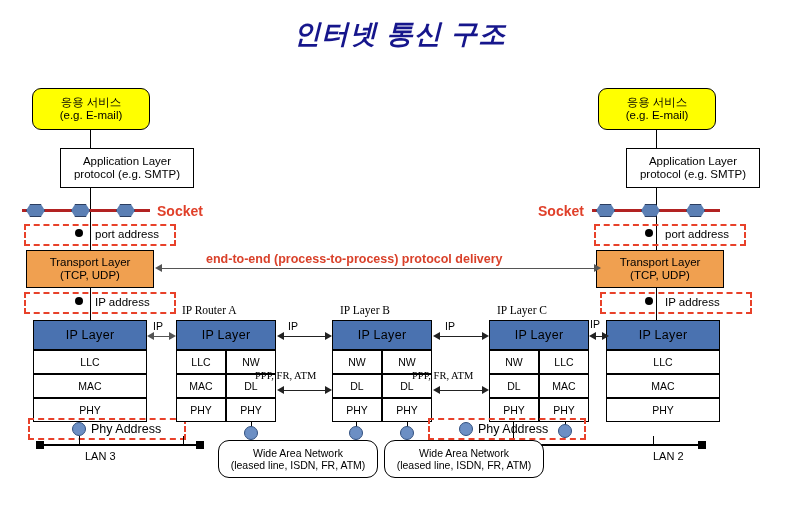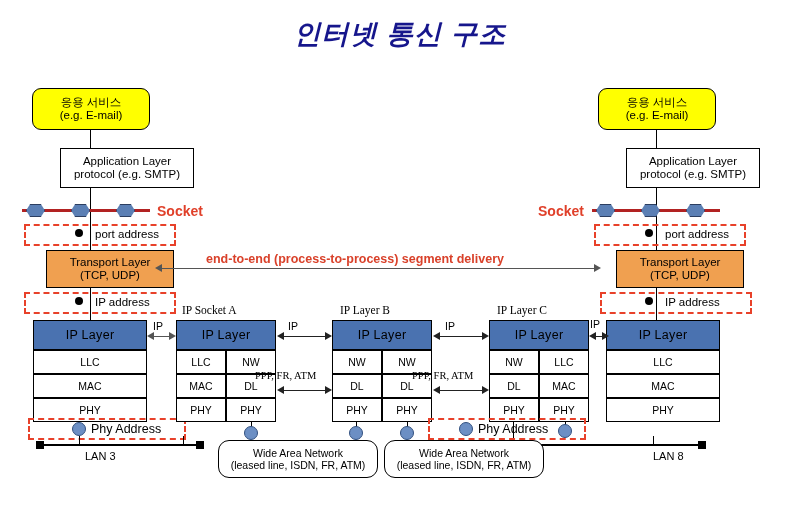--- a/index.html
+++ b/index.html
@@ -41,21 +41,20 @@
     font-size: 11.5px;
   }
   .app-proto {
     background: #ffffff;
     font-size: 11.5px;
     margin-left: 36px;
   }
   .transport {
     background: #f0a050;
     font-size: 11.5px;
-    margin-left: 20px;
   }
   .iplayer {
     background: #4a72b0;
     font-size: 12.5px;
     color: #000;
     letter-spacing: .3px;
   }
   .sub {
     background: #ffffff;
     font-size: 10.5px;
@@ -207,21 +206,21 @@
   <div class="phynode" style="left:72px; top:422px;"></div>
   <div class="dashlabel" style="left:91px; top:422px; font-size:12.5px;">Phy Address</div>
 
   <div class="drop" style="left:79px; top:436px; height:9px;"></div>
   <div class="drop" style="left:183px; top:436px; height:9px;"></div>
   <div class="lanbus" style="left:40px; top:444px; width:160px;"></div>
   <div class="lan-term" style="left:36px; top:441px;"></div>
   <div class="lan-term" style="left:196px; top:441px;"></div>
   <div class="lan-label" style="left:85px; top:450px;">LAN 3</div>
 
-  <div class="router-cap" style="left:182px; top:304px;">IP  Socket A</div>
+  <div class="router-cap" style="left:182px; top:304px;">IP  Router A</div>
 
   <div class="box iplayer" style="left:176px; top:320px; width:100px; height:30px;">
     <div>IP  Layer</div>
   </div>
   <div class="box sub" style="left:176px; top:350px; width:50px; height:24px;">
     <div>LLC</div>
     </div>
   <div class="box sub" style="left:176px; top:374px; width:50px; height:24px;">
     <div>MAC</div>
     </div>
@@ -344,32 +343,32 @@
   </div>
 
   <div class="dashbox" style="left:428px; top:418px; width:158px; height:22px;"></div>
   <div class="phynode" style="left:459px; top:422px;"></div>
   <div class="dashlabel" style="left:478px; top:422px; font-size:12.5px;">Phy Address</div>
 
   <div class="drop" style="left:653px; top:436px; height:9px;"></div>
   <div class="lanbus" style="left:452px; top:444px; width:250px;"></div>
   <div class="lan-term" style="left:448px; top:441px;"></div>
   <div class="lan-term" style="left:698px; top:441px;"></div>
-  <div class="lan-label" style="left:653px; top:450px;">LAN 8</div>
+  <div class="lan-label" style="left:653px; top:450px;">LAN 2</div>
 
   <div class="box wan" style="left:218px; top:440px; width:160px; height:38px;">
     <div>Wide Area Network</div>
     <div>(leased line,  ISDN, FR, ATM)</div>
   </div>
   <div class="box wan" style="left:384px; top:440px; width:160px; height:38px;">
     <div>Wide Area Network</div>
     <div>(leased line,  ISDN, FR, ATM)</div>
   </div>
 
-  <div class="e2e-label" style="left:206px; top:252px;">end-to-end (process-to-process) segment delivery</div>
+  <div class="e2e-label" style="left:206px; top:252px;">end-to-end (process-to-process) protocol delivery</div>
   <div class="arrow-line" style="left:162px; top:268px; width:432px; background:#555;"></div>
   <div class="ah grey left" style="left:155px; top:264px;"></div>
   <div class="ah grey right" style="left:594px; top:264px;"></div>
 
   <div class="small-lbl" style="left:153px; top:320px;">IP</div>
   <div class="arrow-line" style="left:154px; top:336px; width:18px;"></div>
   <div class="ah grey left" style="left:147px; top:332px;"></div>
   <div class="ah grey right" style="left:169px; top:332px;"></div>
 
   <div class="small-lbl" style="left:288px; top:320px;">IP</div>

